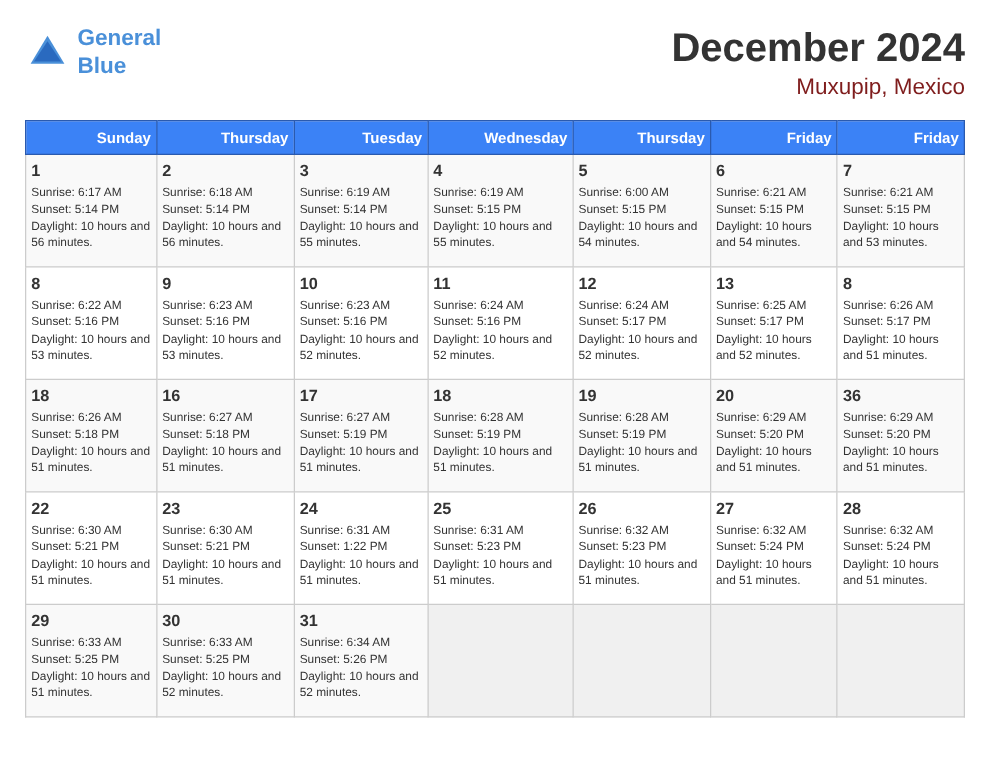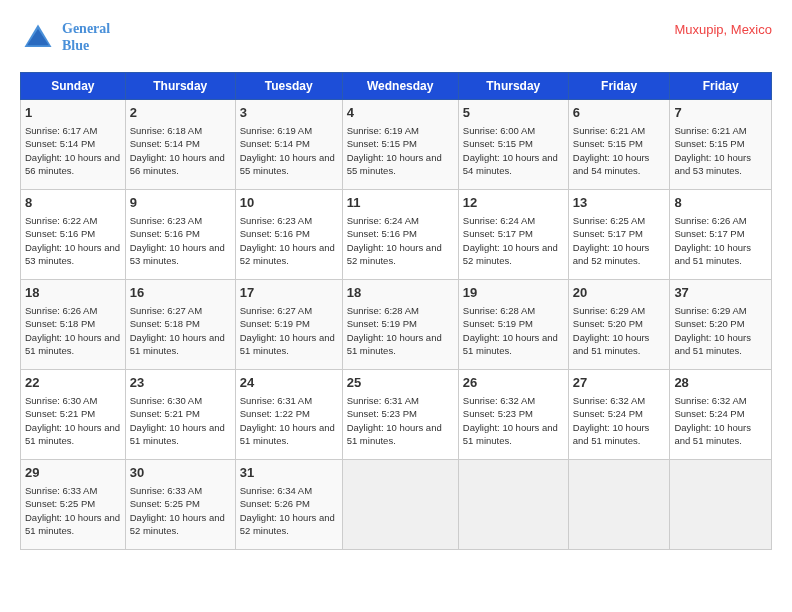--- a/index.html
+++ b/index.html
@@ -15,56 +15,55 @@
       justify-content: space-between;
       align-items: flex-start;
       margin-bottom: 16px;
     }
     .logo {
       display: flex;
       align-items: center;
       gap: 6px;
     }
     .logo-text {
-      font-size: 14px;
+      font-size: 18px;
       font-weight: bold;
       color: #333;
       line-height: 1.2;
-      font-family: Liberation Serif, serif;
     }
     .logo-text span {
       color: #4a90d9;
     }
     .logo-icon {
       width: 36px;
       height: 36px;
     }
     .title-block {
       text-align: right;
     }
     .month-title {
       font-size: 32px;
       font-weight: bold;
       color: #333;
     }
     .location {
-      font-size: 13px;
-      color: #ef4444;
+      font-size: 18px;
+      color: #7f1d1d;
       margin-top: 2px;
     }
     table {
       width: 100%;
       border-collapse: collapse;
       font-size: 10px;
     }
     thead th {
-      background-color: #1d4ed8;
+      background-color: #3b82f6;
       color: white;
       padding: 6px 4px;
-      text-align: center;
+      text-align: right;
       font-size: 12px;
       font-weight: bold;
       border: 1px solid #2a5aaf;
     }
     tbody tr {
       vertical-align: top;
     }
     tbody td {
       border: 1px solid #ccc;
       padding: 4px;
@@ -96,20 +95,21 @@
     <svg class="logo-icon" viewBox="0 0 40 40">
       <polygon points="20,5 35,30 5,30" fill="#4a90d9"></polygon>
       <polygon points="20,10 32,28 8,28" fill="#2a6abf"></polygon>
     </svg>
     <div class="logo-text">
       <div><span>General</span></div>
       <div><span>Blue</span></div>
     </div>
   </div>
   <div class="title-block">
+    <div class="month-title">December 2024</div>
     <div class="location">Muxupip, Mexico</div>
   </div>
 </div>
 
 <table>
   <thead>
     <tr>
       <th>Sunday</th>
       <th>Thursday</th>
       <th>Tuesday</th>
@@ -239,21 +239,21 @@
         <span>Sunset: 5:19 PM</span><br>
         <span>Daylight: 10 hours and 51 minutes.</span>
       </td>
         <td>
         <span class="day-num">20</span>
         <span>Sunrise: 6:29 AM</span><br>
         <span>Sunset: 5:20 PM</span><br>
         <span>Daylight: 10 hours and 51 minutes.</span>
       </td>
         <td>
-        <span class="day-num">37</span>
+        <span class="day-num">36</span>
         <span>Sunrise: 6:29 AM</span><br>
         <span>Sunset: 5:20 PM</span><br>
         <span>Daylight: 10 hours and 51 minutes.</span>
       </td>
       </tr>
       <tr>
         <td>
         <span class="day-num">22</span>
         <span>Sunrise: 6:30 AM</span><br>
         <span>Sunset: 5:21 PM</span><br>

